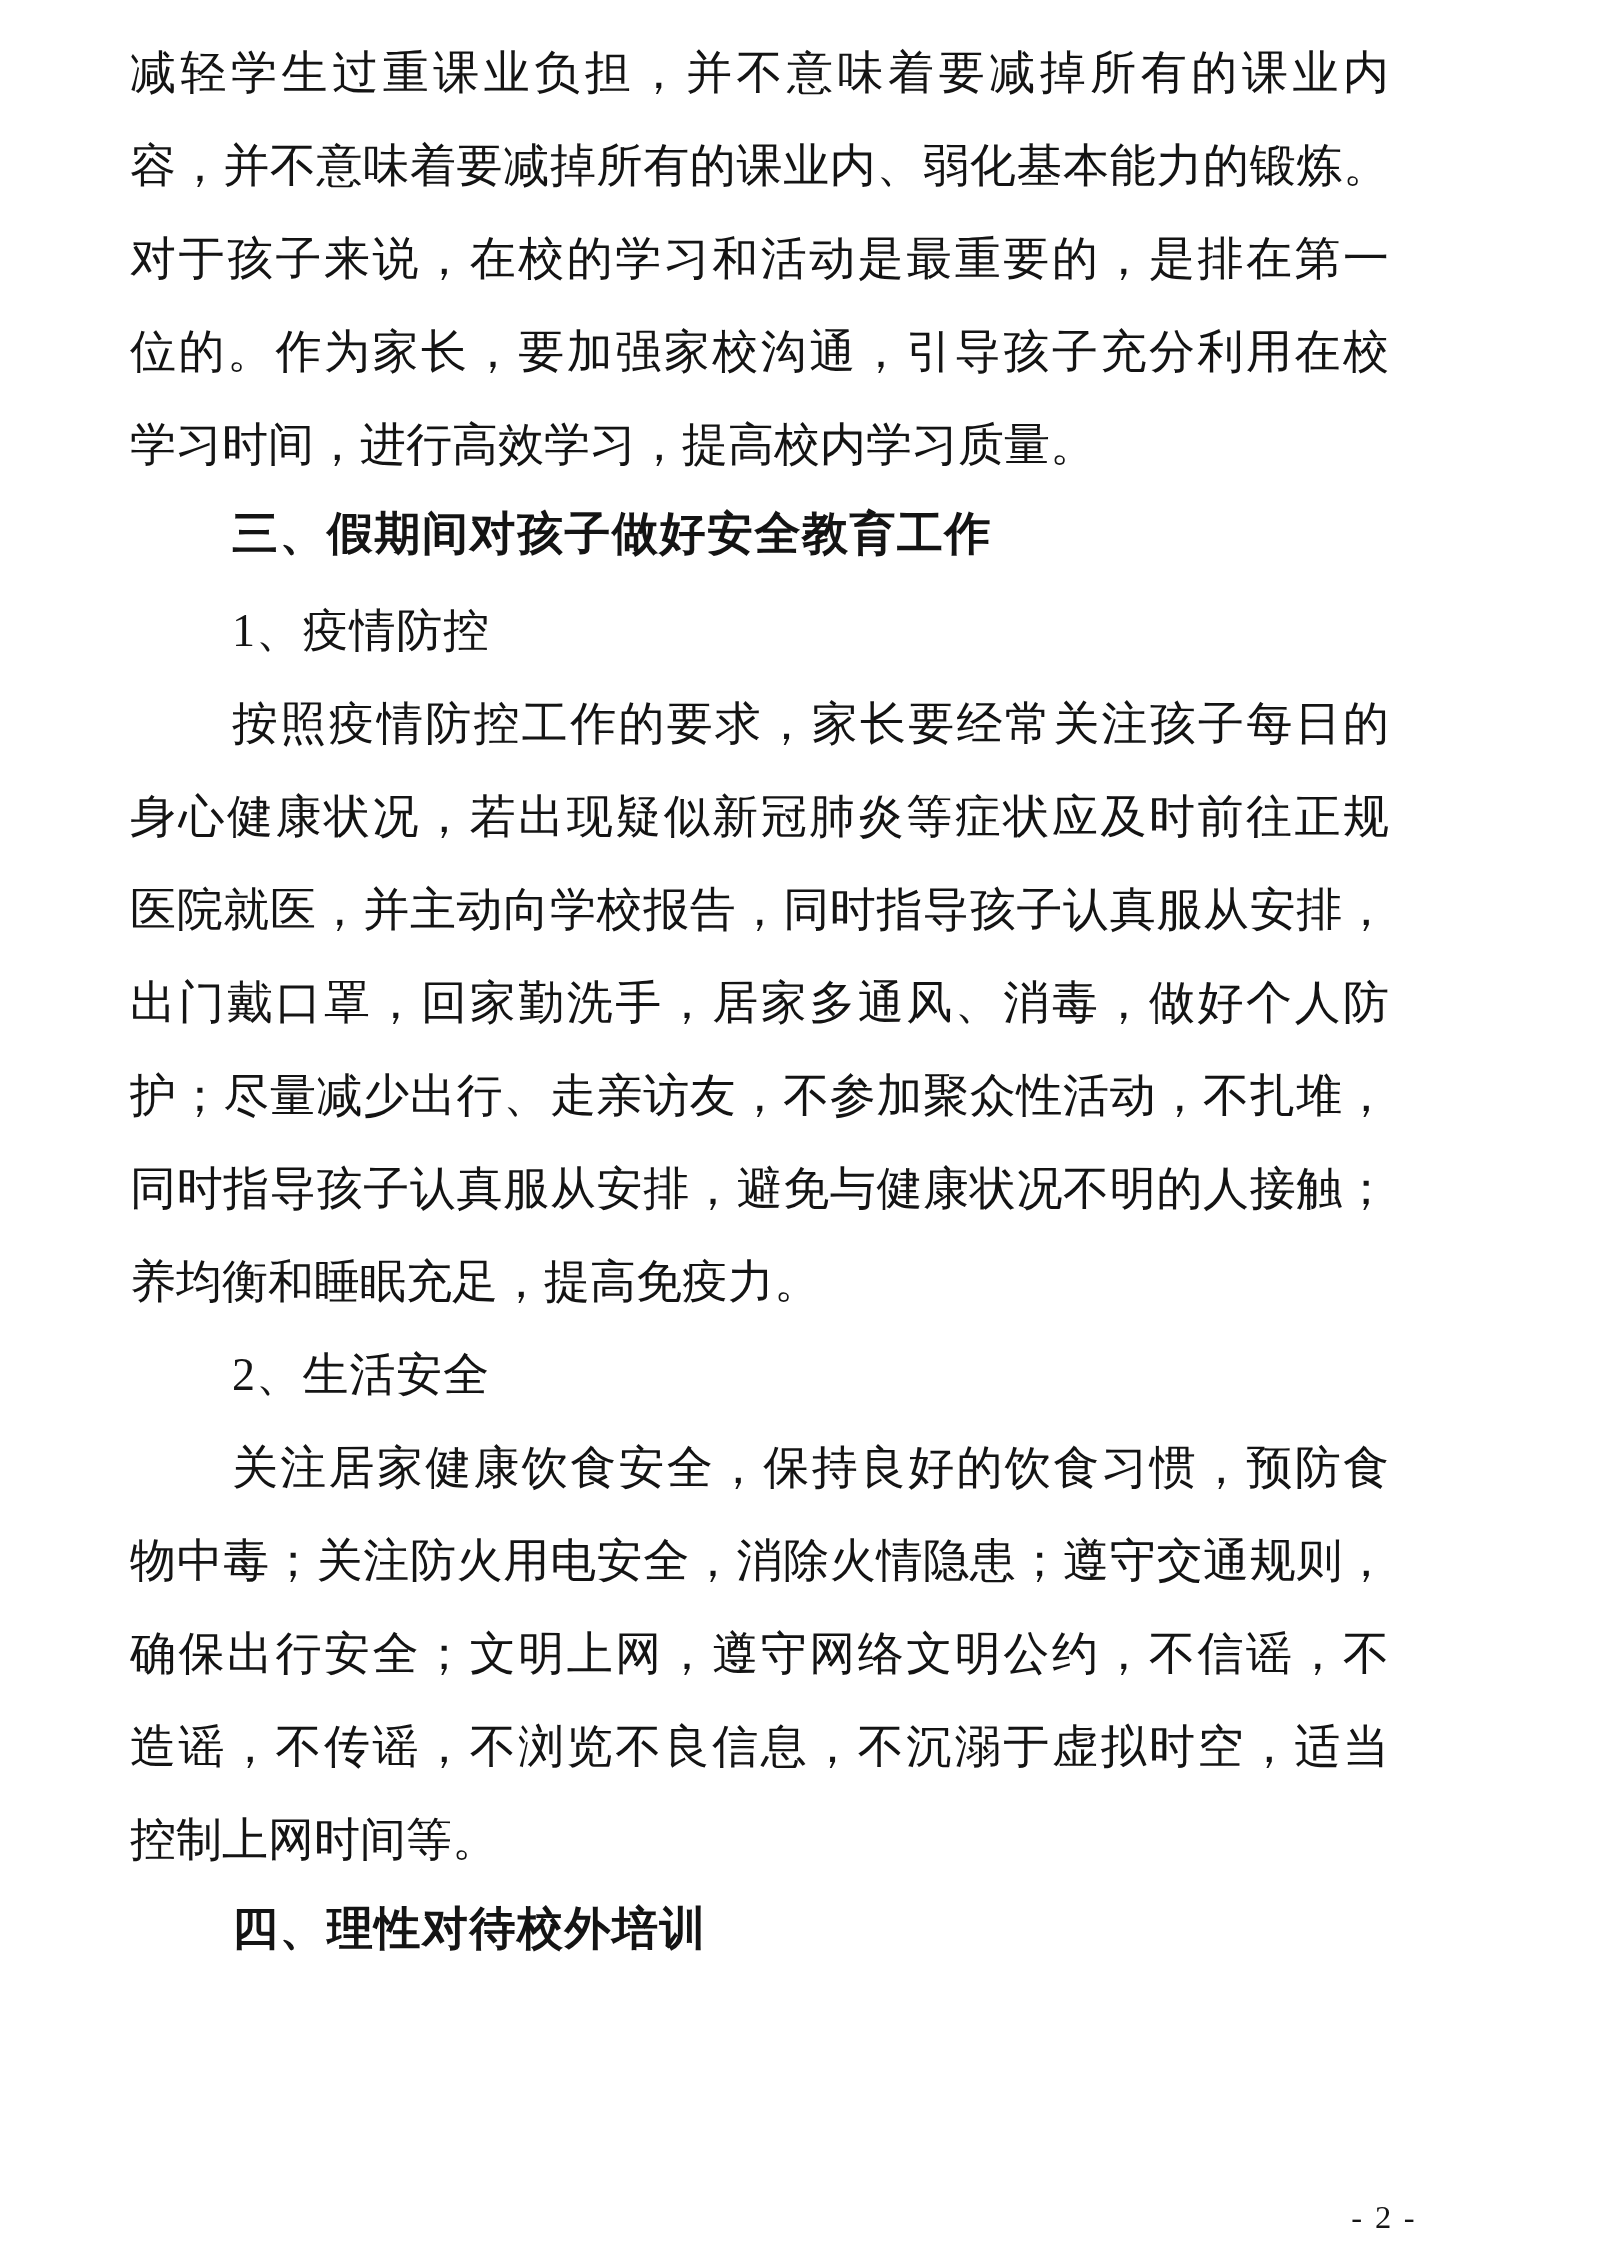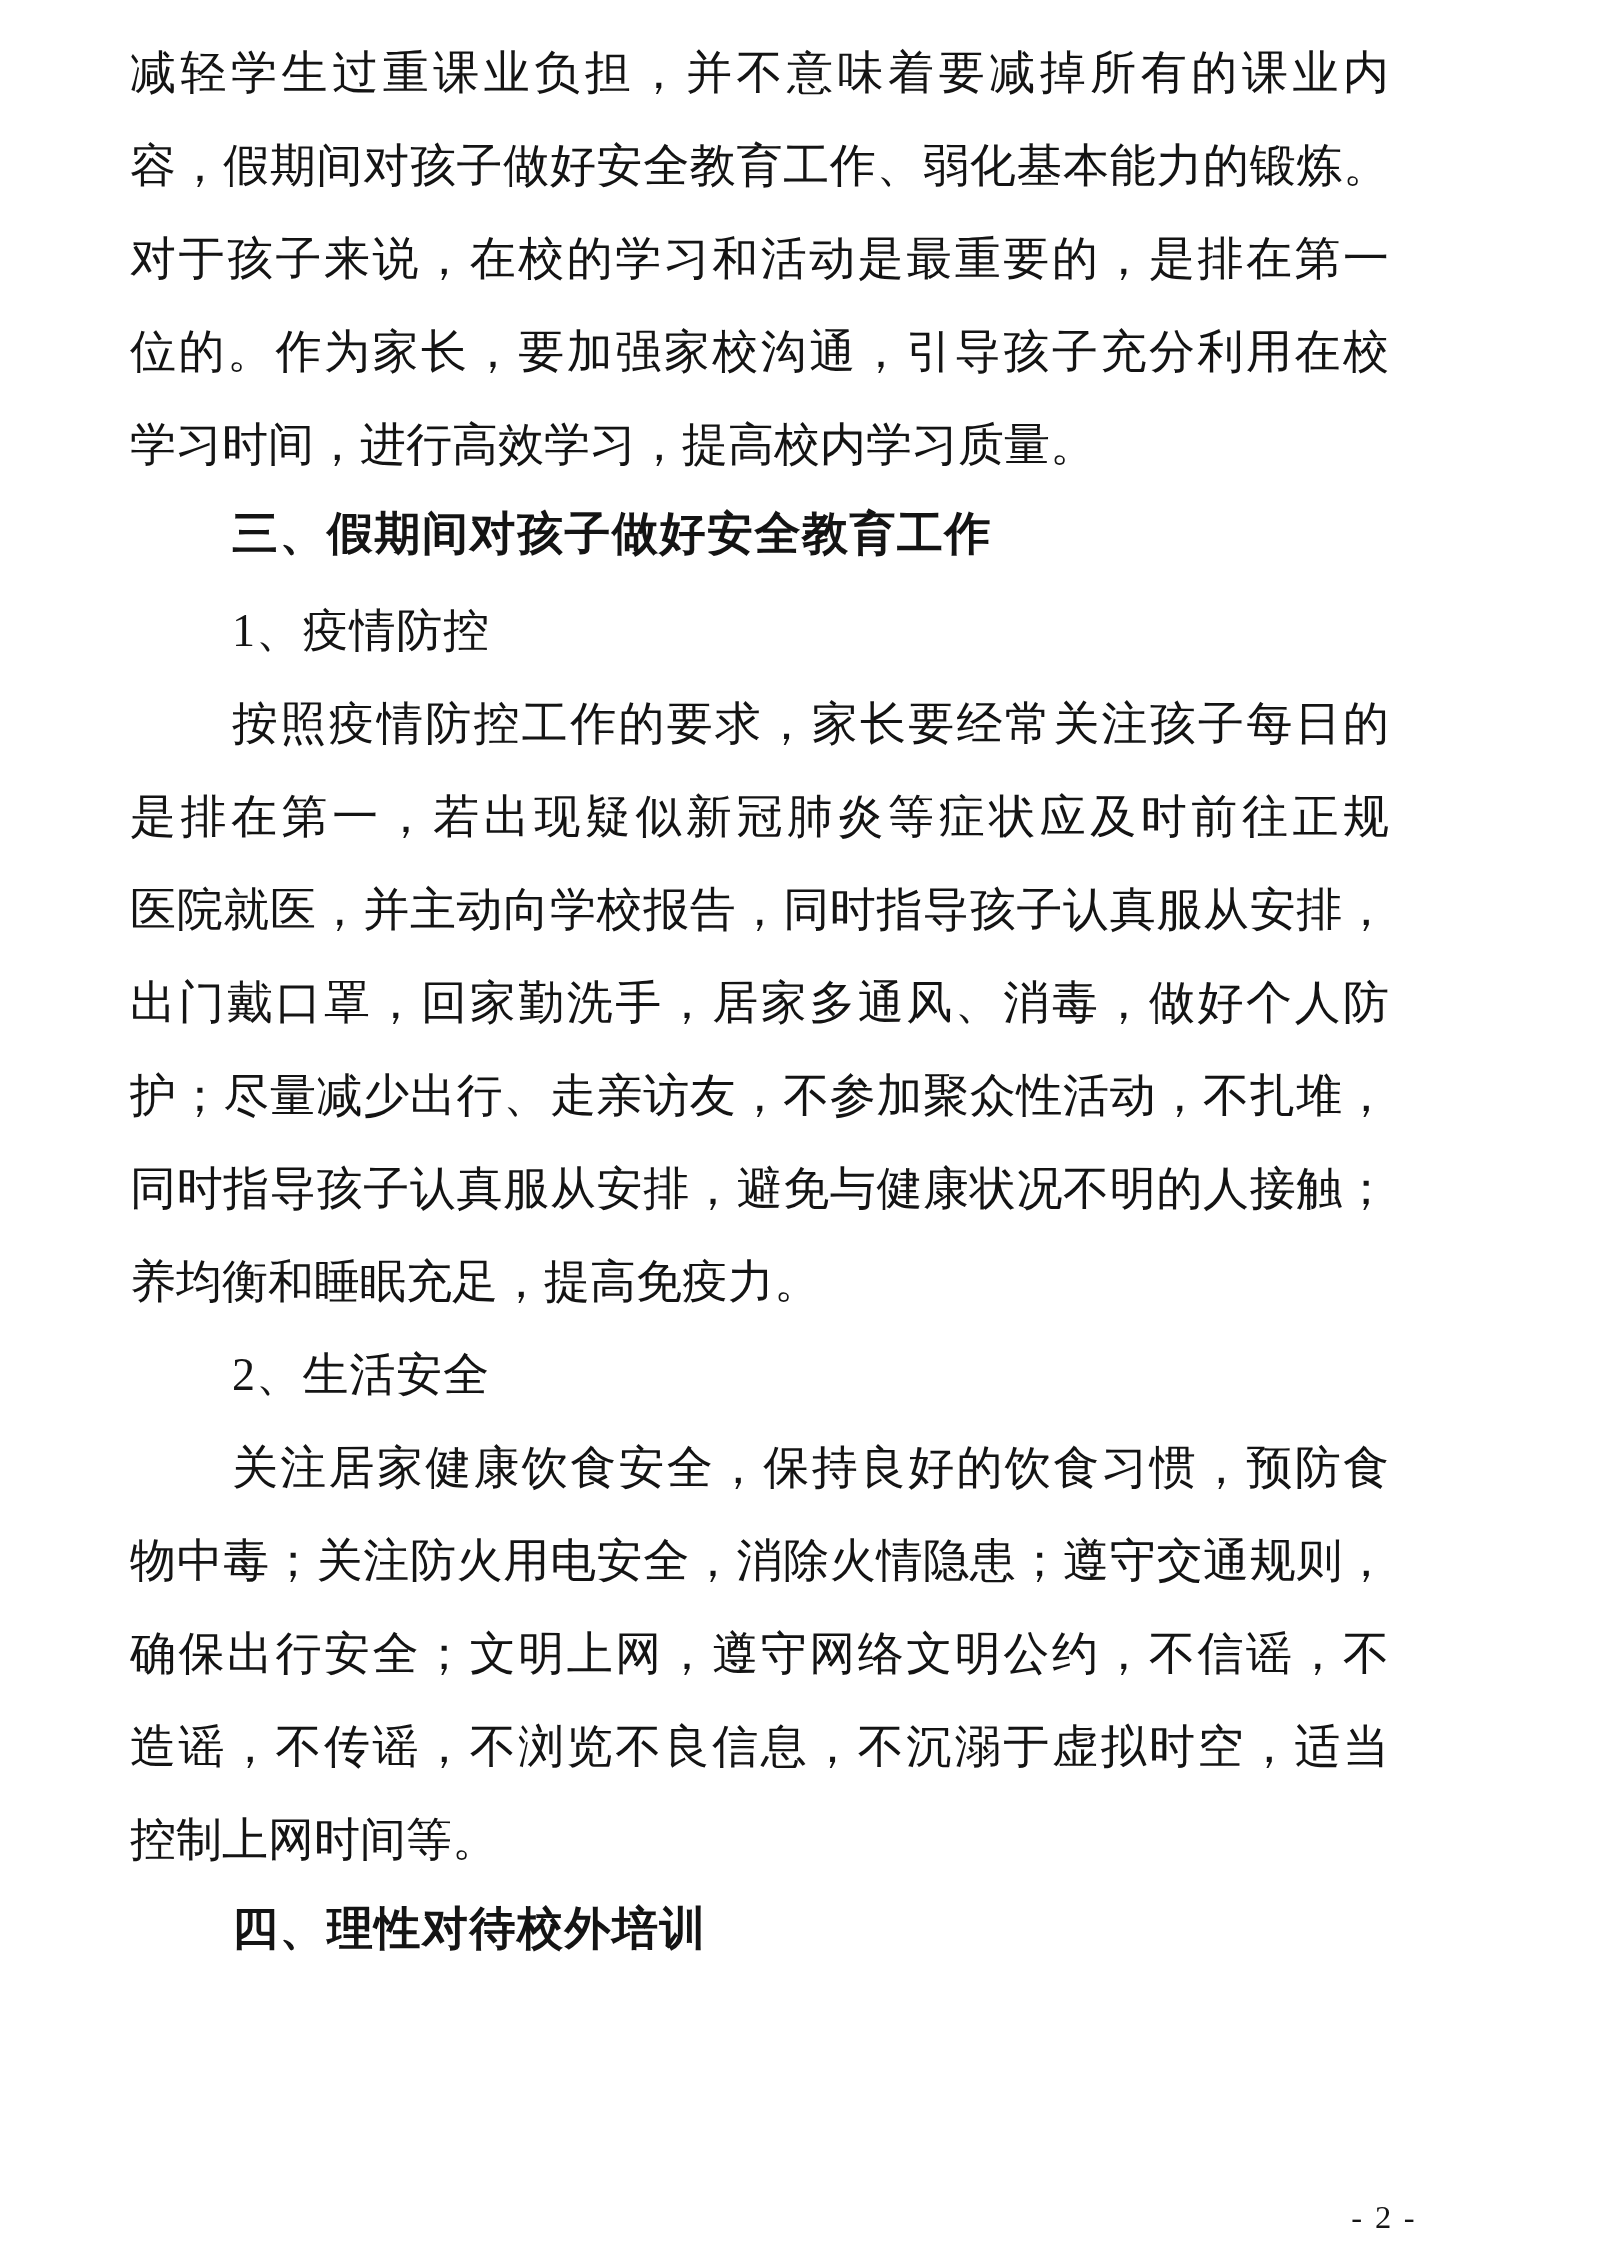--- a/index.html
+++ b/index.html
@@ -69,28 +69,28 @@
     color: #141414;
     font-family: "Liberation Serif", "DejaVu Serif", serif;
   }
 </style>
 </head>
 <body>
 
 <div class="page">
   <div class="text-area">
     <div class="line just">减轻学生过重课业负担，并不意味着要减掉所有的课业内</div>
-    <div class="line just">容，假期间对孩子做好安全教育工作、弱化基本能力的锻炼。</div>
+    <div class="line just">容，并不意味着要减掉所有的课业内、弱化基本能力的锻炼。</div>
     <div class="line just">对于孩子来说，在校的学习和活动是最重要的，是排在第一</div>
     <div class="line just">位的。作为家长，要加强家校沟通，引导孩子充分利用在校</div>
     <div class="line end">学习时间，进行高效学习，提高校内学习质量。</div>
     <div class="line h1">三、假期间对孩子做好安全教育工作</div>
     <div class="line h2">1、疫情防控</div>
     <div class="line just ind">按照疫情防控工作的要求，家长要经常关注孩子每日的</div>
-    <div class="line just">是排在第一，若出现疑似新冠肺炎等症状应及时前往正规</div>
+    <div class="line just">身心健康状况，若出现疑似新冠肺炎等症状应及时前往正规</div>
     <div class="line just">医院就医，并主动向学校报告，同时指导孩子认真服从安排，</div>
     <div class="line just">出门戴口罩，回家勤洗手，居家多通风、消毒，做好个人防</div>
     <div class="line just">护；尽量减少出行、走亲访友，不参加聚众性活动，不扎堆，</div>
     <div class="line just">同时指导孩子认真服从安排，避免与健康状况不明的人接触；</div>
     <div class="line end">养均衡和睡眠充足，提高免疫力。</div>
     <div class="line h2">2、生活安全</div>
     <div class="line just ind">关注居家健康饮食安全，保持良好的饮食习惯，预防食</div>
     <div class="line just">物中毒；关注防火用电安全，消除火情隐患；遵守交通规则，</div>
     <div class="line just">确保出行安全；文明上网，遵守网络文明公约，不信谣，不</div>
     <div class="line just">造谣，不传谣，不浏览不良信息，不沉溺于虚拟时空，适当</div>

